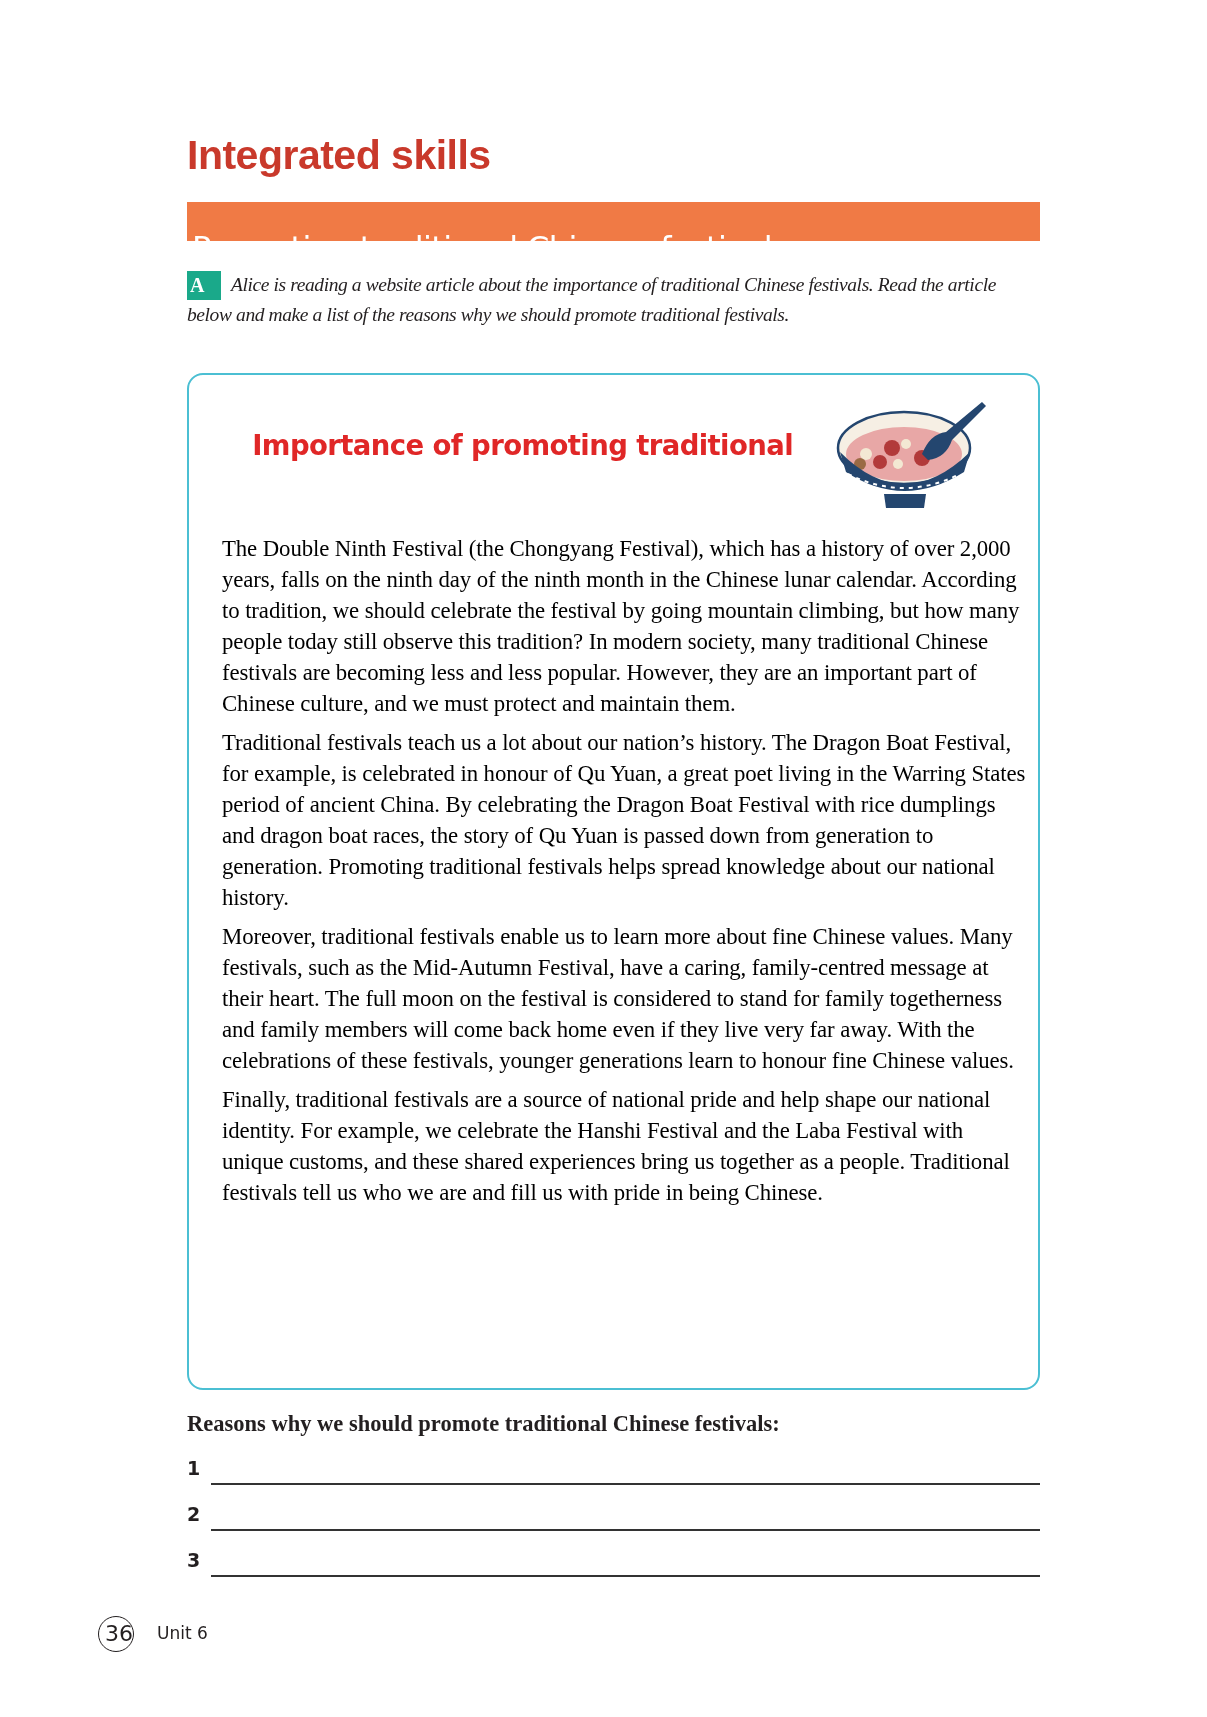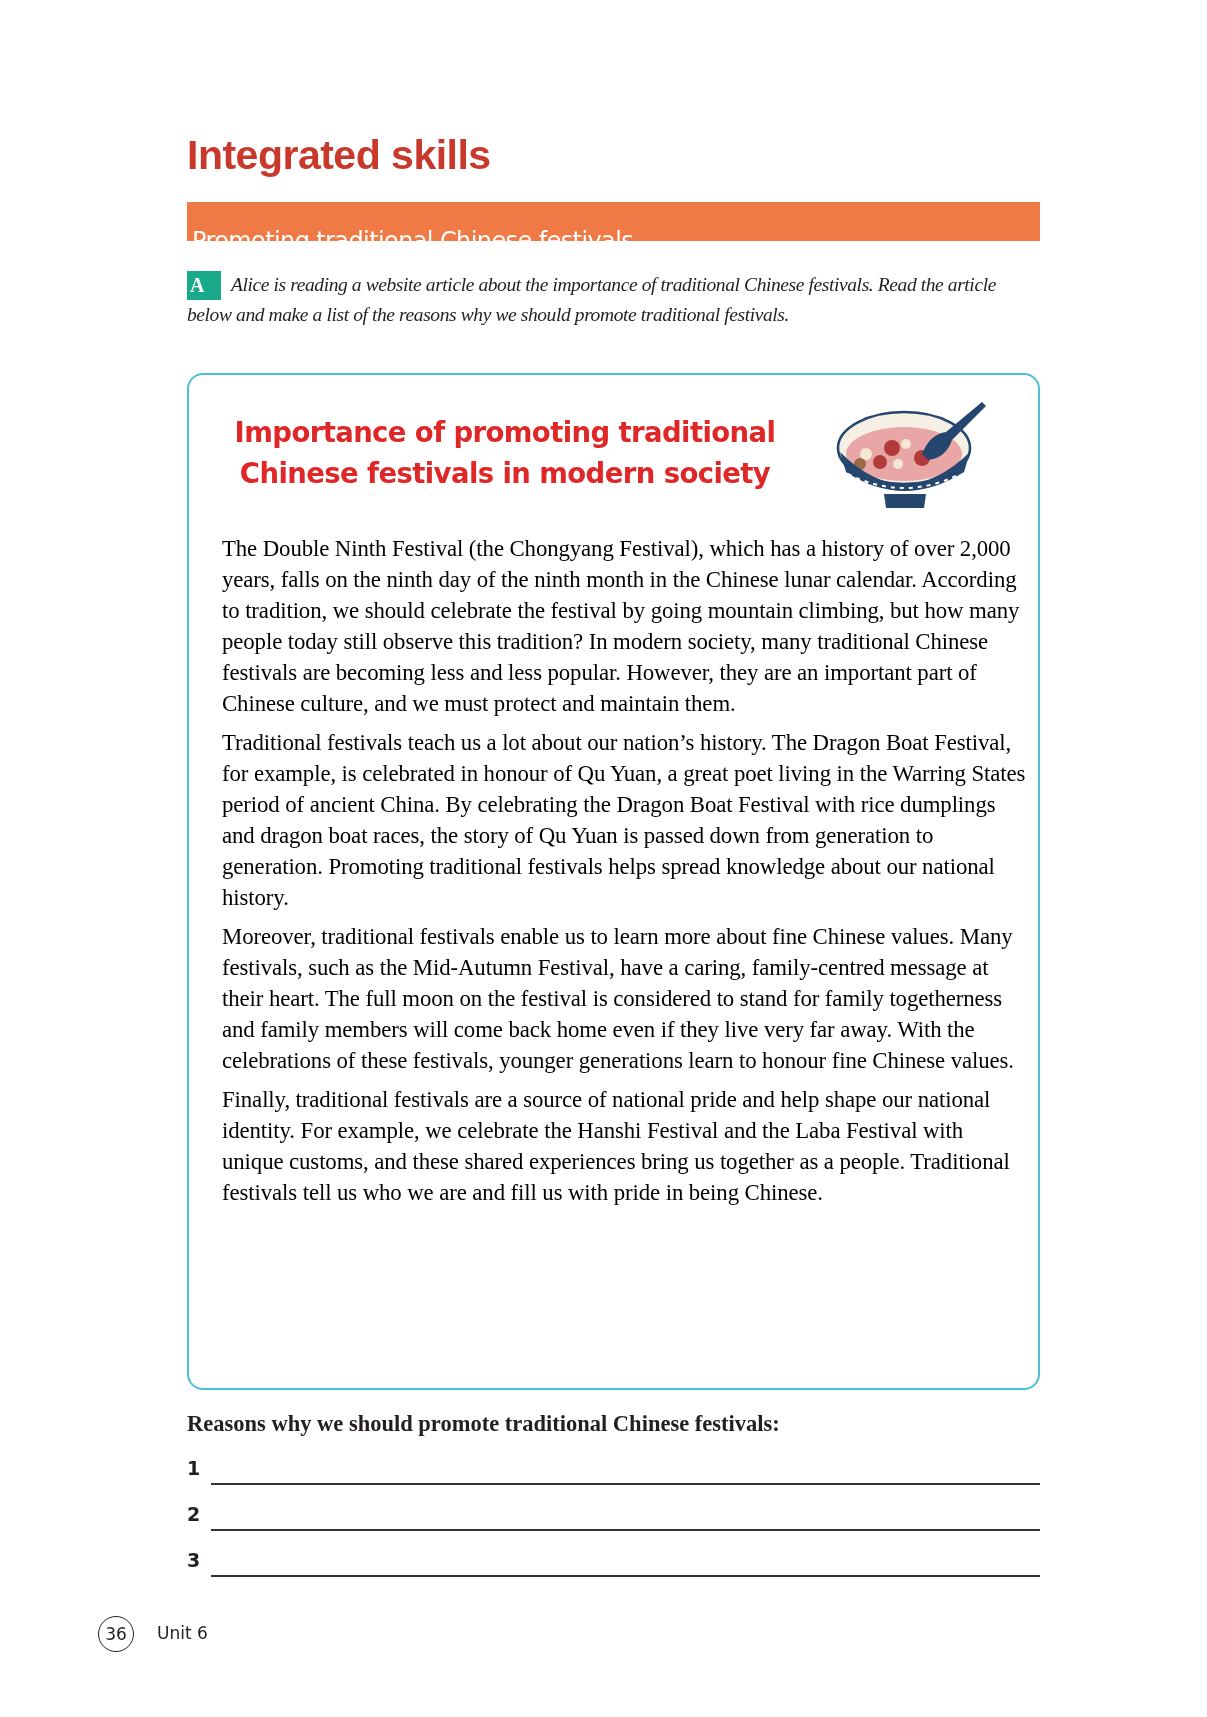--- a/index.html
+++ b/index.html
@@ -9,42 +9,42 @@
     left: 187px; top: 132px;
     font-family: "Liberation Sans", sans-serif; font-weight: bold;
     font-size: 41px; color: #c9392b; letter-spacing: -0.5px; margin: 0;
   }
   .banner {
     left: 187px; top: 202px; width: 853px; height: 39px;
     background: #f07a45;
   }
   .banner-text {
     position: absolute; left: 5px; top: 1px;
-    font-family: "DejaVu Sans", sans-serif; font-size: 24px; color: #ffffff;
+    font-family: "DejaVu Sans", sans-serif; font-size: 32px; color: #ffffff;
     line-height: 36px; letter-spacing: -0.6px; font-weight: normal;
   }
   .instr {
     left: 187px; top: 270px; width: 850px;
     font-family: Liberation Serif, serif; font-style: italic;
     font-size: 19.5px; line-height: 30px; color: #231f20; letter-spacing: -0.4px;
   }
   .task-label {
     display: inline-block; width: 34px; height: 29px; background: #1aa98a;
     color: #fff; font-style: normal; font-weight: bold; font-size: 20px;
     line-height: 29px; padding-left: 3px; box-sizing: border-box;
     margin-right: 10px; vertical-align: top; margin-top: 1px;
   }
   .article-box {
     left: 187px; top: 373px; width: 853px; height: 1017px;
     border: 2.5px solid #4bbfd3; border-radius: 16px; box-sizing: border-box;
   }
   .article-title {
-    left: 230px; top: 412px; width: 550px; text-align: center;
+    left: 230px; top: 412px; width: 550px; text-align: right;
     font-family: "DejaVu Sans", sans-serif; font-weight: bold; font-size: 27.5px;
-    line-height: 41px; color: #e02727; letter-spacing: -0.6px; margin: 0;
+    line-height: 41px; color: #e02727; letter-spacing: -0.6px; margin: 13px;
   }
   .illustration { left: 832px; top: 398px; width: 160px; height: 122px; }
   .article-body {
     left: 222px; top: 533px; width: 806px;
     font-family: Liberation Serif, serif; font-size: 22.8px; line-height: 31px;
     color: #000000; letter-spacing: -0.1px;
   }
   .article-body p { margin: 0 0 8px 0; }
   .reasons-heading {
     left: 187px; top: 1411px;
@@ -55,22 +55,22 @@
   .answer-num {
     position: absolute; left: 0; top: 0;
     font-family: "DejaVu Sans", sans-serif; font-weight: bold; font-size: 19px; color: #231f20;
   }
   .answer-line {
     position: absolute; left: 24px; right: 0; top: 26px; height: 0;
     border-bottom: 2px solid #333333; background: transparent;
   }
   .page-num {
     left: 98px; top: 1616px; width: 34px; height: 34px; border: 1.5px solid #231f20;
-    border-radius: 50%; text-align: center; line-height: 34px;
-    font-family: "DejaVu Sans", sans-serif; font-size: 17px; color: #231f20;
+    border-radius: 50%; text-align: right; line-height: 34px;
+    font-family: "DejaVu Sans", sans-serif; font-size: 22px; color: #231f20;
   }
   .unit-label {
     left: 157px; top: 1623px;
     font-family: "DejaVu Sans", sans-serif; font-size: 17px; color: #231f20;
   }
 </style>
 </head>
 <body>
 
 <h1 class="abs page-title">Integrated skills</h1>
@@ -80,21 +80,20 @@
 </div>
 
 <div class="abs instr">
   <span class="task-label">A</span><span>Alice is reading a website article about the importance of traditional Chinese festivals. Read the article below and make a list of the reasons why we should promote traditional festivals.</span>
 </div>
 
 <div class="abs article-box"></div>
 
 <h3 class="abs article-title">
   <span>Importance of promoting traditional</span><br>
-  <span>Chinese festivals in modern society</span>
 </h3>
 
 <div class="abs illustration">
   <svg width="160" height="122" viewBox="0 0 160 122">
     <ellipse cx="72" cy="50" rx="66" ry="36" fill="#f6efe4" stroke="#24466f" stroke-width="2.5"></ellipse>
     <ellipse cx="72" cy="56" rx="58" ry="27" fill="#e8a7a6"></ellipse>
     <circle cx="60" cy="50" r="8" fill="#b23a3a"></circle>
     <circle cx="90" cy="60" r="8" fill="#b23a3a"></circle>
     <circle cx="48" cy="64" r="7" fill="#b23a3a"></circle>
     <circle cx="74" cy="46" r="5" fill="#f3e8d3"></circle>

